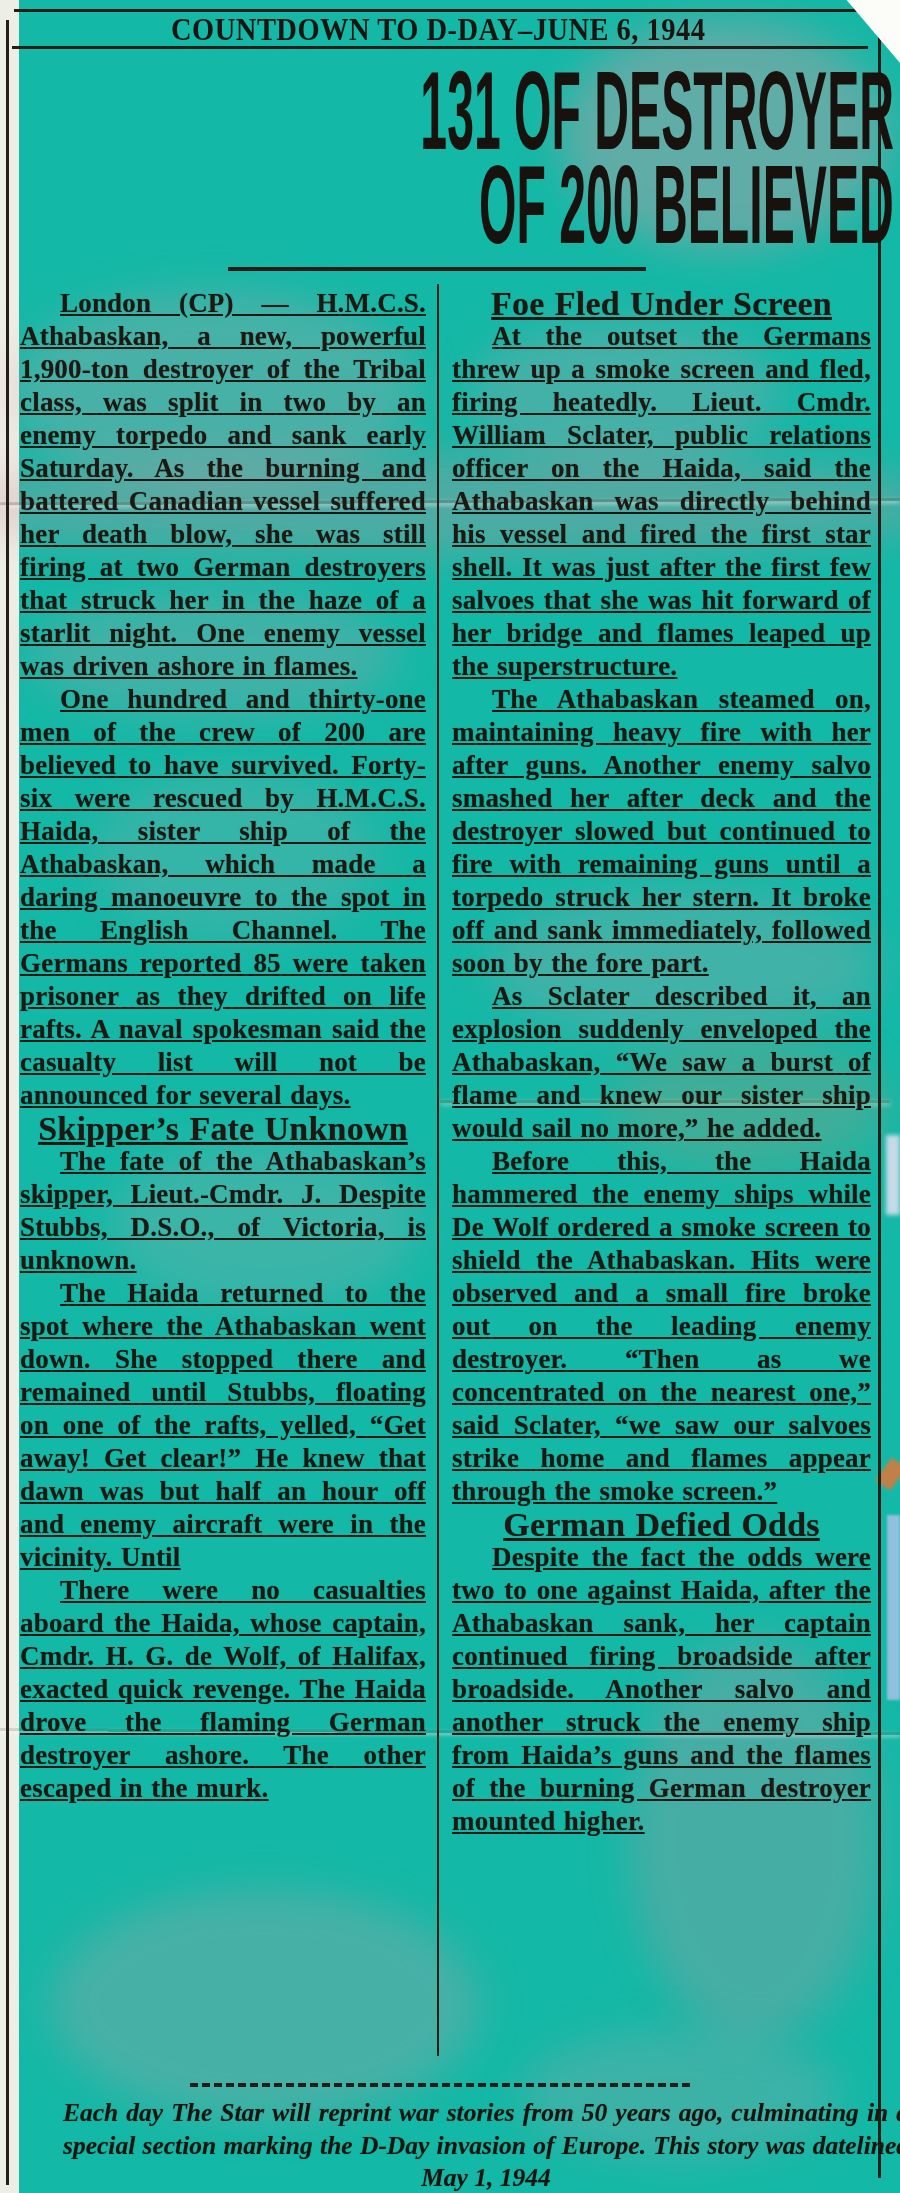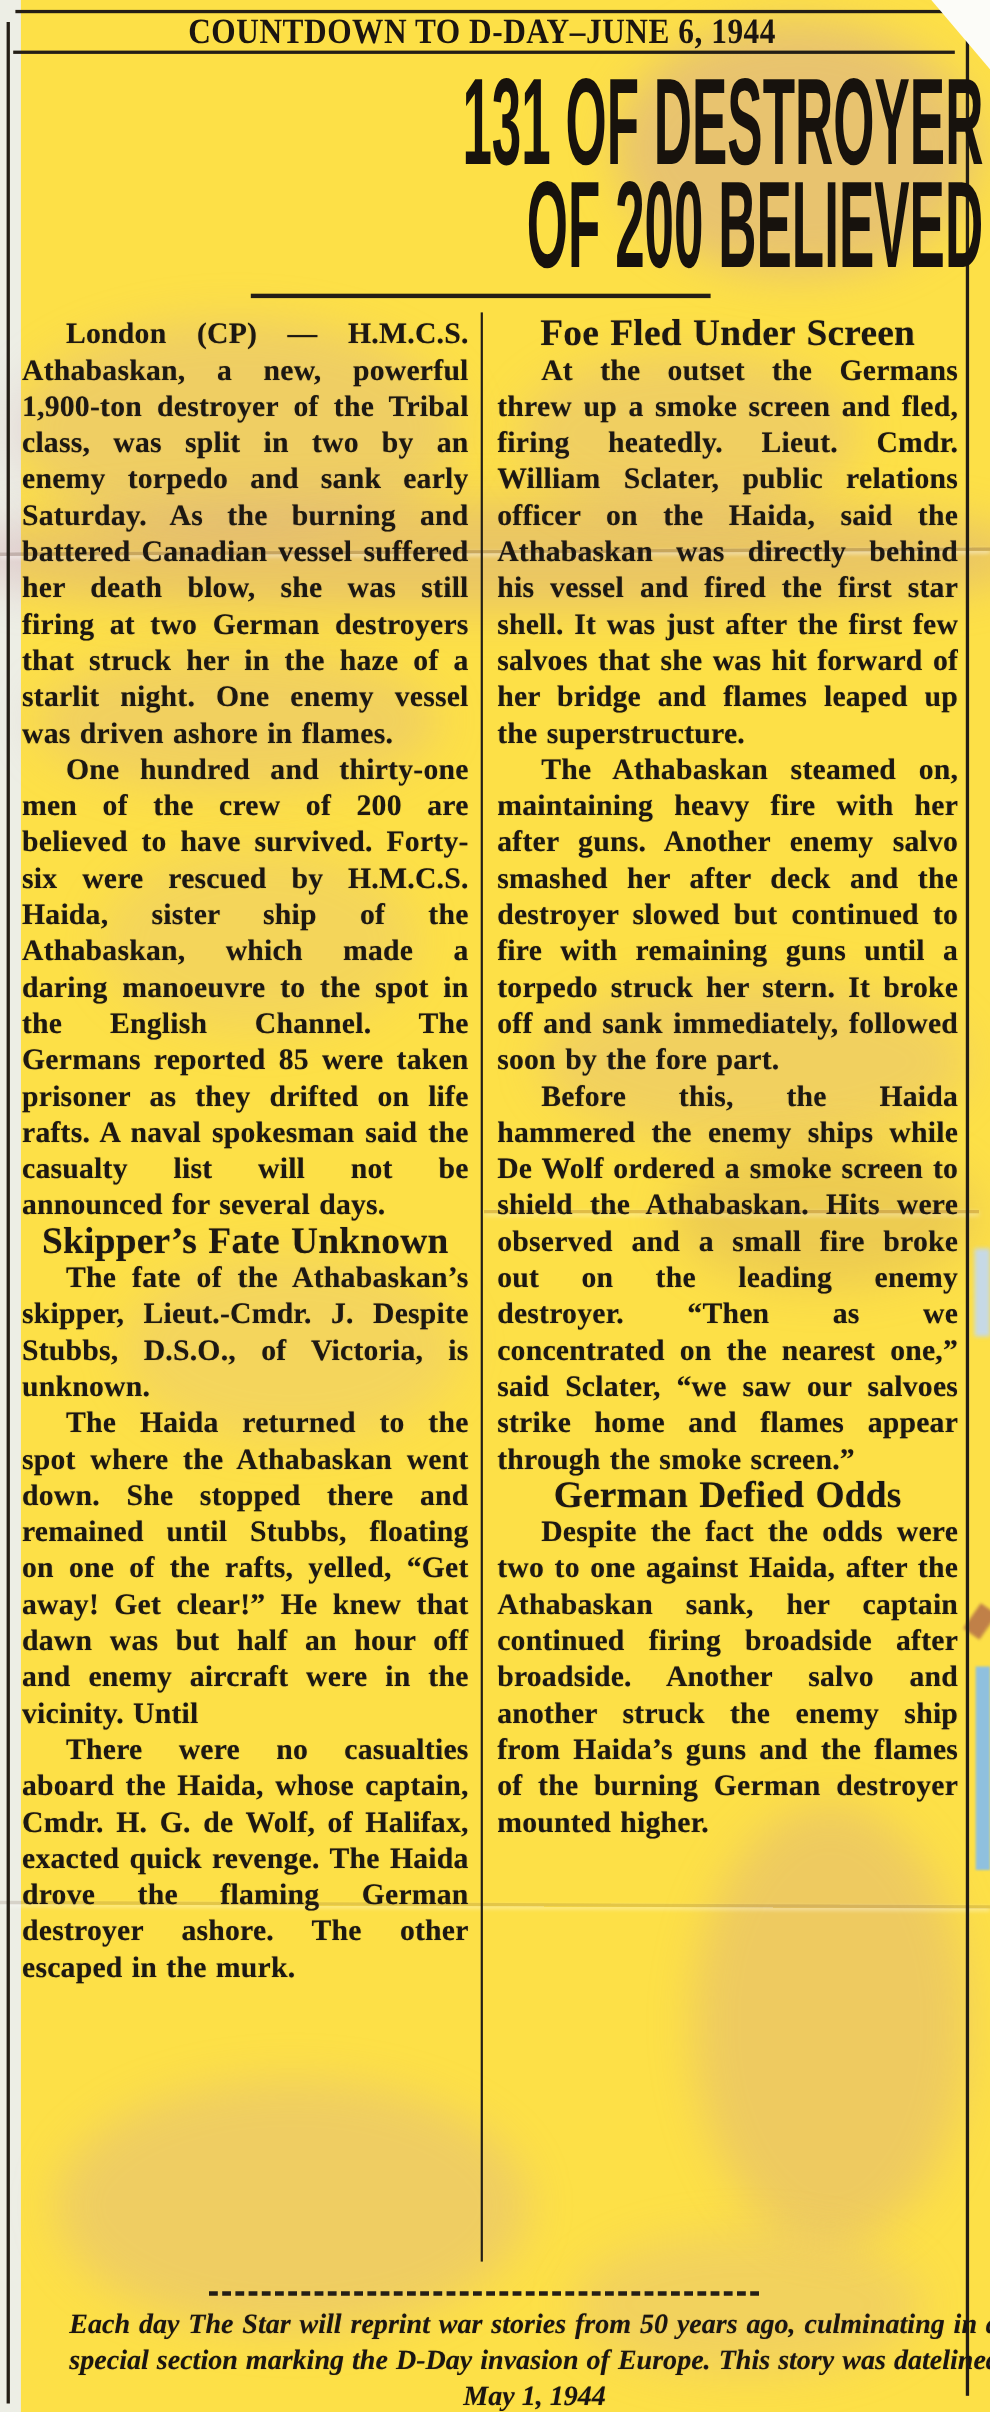--- a/index.html
+++ b/index.html
@@ -1,18 +1,18 @@
 <!DOCTYPE html>
 <html><head>
 <meta charset="utf-8">
 <style>
   html,body { margin:0; padding:0; background:#ffffff; }
   .paper {
     position:relative; width:900px; height:2193px; overflow:hidden;
-    background-color:#fde047;
+    background-color:#14b8a6;
     font-family:"Liberation Serif", serif;
   }
   
   .stain { position:absolute; border-radius:50%; filter:blur(20px); pointer-events:none; }
   .s1  { left:560px; top:20px;   width:330px; height:230px; background:rgba(203,156,168,.42); }
   .s2  { left:10px;  top:290px;  width:410px; height:200px; background:rgba(205,160,172,.28); }
   .s3  { left:-30px; top:455px;  width:960px; height:100px; background:rgba(196,146,158,.33); border-radius:40%; }
   .s4  { left:30px;  top:590px;  width:370px; height:130px; background:rgba(205,160,172,.24); }
   .s5  { left:470px; top:320px;  width:310px; height:150px; background:rgba(205,160,172,.26); }
   .s6  { left:110px; top:1140px; width:310px; height:170px; background:rgba(208,168,178,.20); }
@@ -50,21 +50,21 @@
   .hl { position:absolute; left:0; width:876px; text-align:center;
         font-family:"Liberation Sans", sans-serif; font-weight:700; font-size:112px;
         line-height:106px; color:#17120d; white-space:nowrap; }
   .hl span { display:inline-block; transform:scaleX(.43); transform-origin:center; }
   .hl1 { top:58px; }
   .hl2 { top:152px; padding-left:110px; }
   
   .col { position:absolute; top:287px; height:1786px; overflow:hidden;
          font-size:27px; line-height:33px; font-weight:700; color:#1d1812;
          text-align:justify; letter-spacing:.2px; word-spacing:1.5px;
-         text-shadow:0 0 1px rgba(35,25,12,.45); }
+         text-shadow:0 0 1px rgba(35,25,12,.45);text-decoration:underline; }
   .col-left  { left:20px;  width:406px; }
   .col-right { left:452px; width:419px; }
   .para { margin:0; text-indent:40px; }
   .para.no-indent { text-indent:0; }
   .subhead { margin:0; text-align:center; text-indent:0; font-size:34px; font-weight:700; }
   
   .footer-rule { position:absolute; left:190px; top:2083px; width:500px;
                  border-top:4px dashed #241e16; }
   .footer { position:absolute; left:24px; top:2097px; width:846px;
             font-style:italic; font-weight:700; font-size:25.5px; line-height:32.5px;
@@ -122,20 +122,21 @@
     <h3 class="subhead">Skipper’s Fate Unknown</h3>
     <p class="para">The fate of the Athabaskan’s skipper, Lieut.-Cmdr. J. Despite Stubbs, D.S.O., of Victoria, is unknown.</p>
     <p class="para">The Haida returned to the spot where the Athabaskan went down. She stopped there and remained until Stubbs, floating on one of the rafts, yelled, “Get away! Get clear!” He knew that dawn was but half an hour off and enemy aircraft were in the vicinity. Until</p>
     <p class="para">There were no casualties aboard the Haida, whose captain, Cmdr. H. G. de Wolf, of Halifax, exacted quick revenge. The Haida drove the flaming German destroyer ashore. The other escaped in the murk.</p>
   </div>
 
   <div class="col col-right">
     <h3 class="subhead">Foe Fled Under Screen</h3>
     <p class="para">At the outset the Germans threw up a smoke screen and fled, firing heatedly. Lieut. Cmdr. William Sclater, public relations officer on the Haida, said the Athabaskan was directly behind his vessel and fired the first star shell. It was just after the first few salvoes that she was hit forward of her bridge and flames leaped up the superstructure.</p>
     <p class="para">The Athabaskan steamed on, maintaining heavy fire with her after guns. Another enemy salvo smashed her after deck and the destroyer slowed but continued to fire with remaining guns until a torpedo struck her stern. It broke off and sank immediately, followed soon by the fore part.</p>
+    <p class="para">As Sclater described it, an explosion suddenly enveloped the Athabaskan, “We saw a burst of flame and knew our sister ship would sail no more,” he added.</p>
     <p class="para">Before this, the Haida hammered the enemy ships while De Wolf ordered a smoke screen to shield the Athabaskan. Hits were observed and a small fire broke out on the leading enemy destroyer. “Then as we concentrated on the nearest one,” said Sclater, “we saw our salvoes strike home and flames appear through the smoke screen.”</p>
     <h3 class="subhead">German Defied Odds</h3>
     <p class="para">Despite the fact the odds were two to one against Haida, after the Athabaskan sank, her captain continued firing broadside after broadside. Another salvo and another struck the enemy ship from Haida’s guns and the flames of the burning German destroyer mounted higher.</p>
   </div>
 
   <div class="footer-rule"></div>
   <div class="footer">Each day The Star will reprint war stories from 50 years ago, culminating in a special section marking the D-Day invasion of Europe. This story was datelined May 1, 1944</div>
 
   <div class="torn-corner"></div>
 

